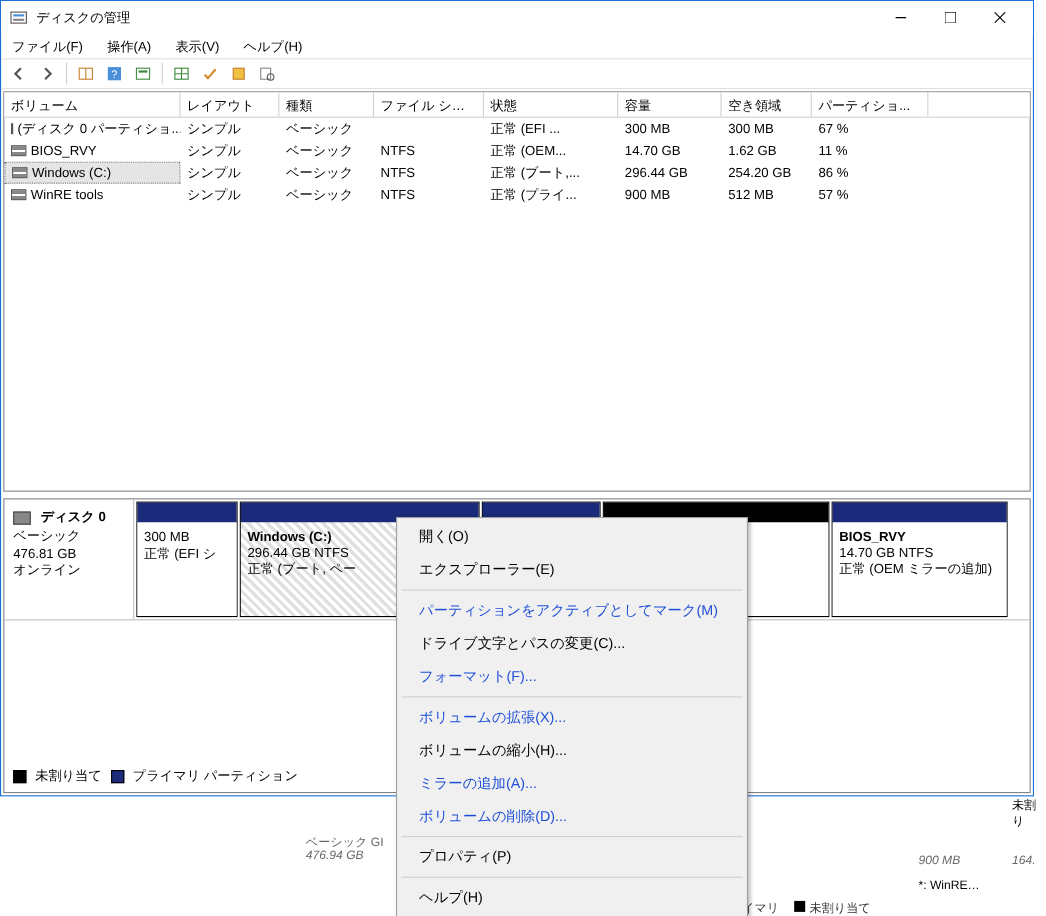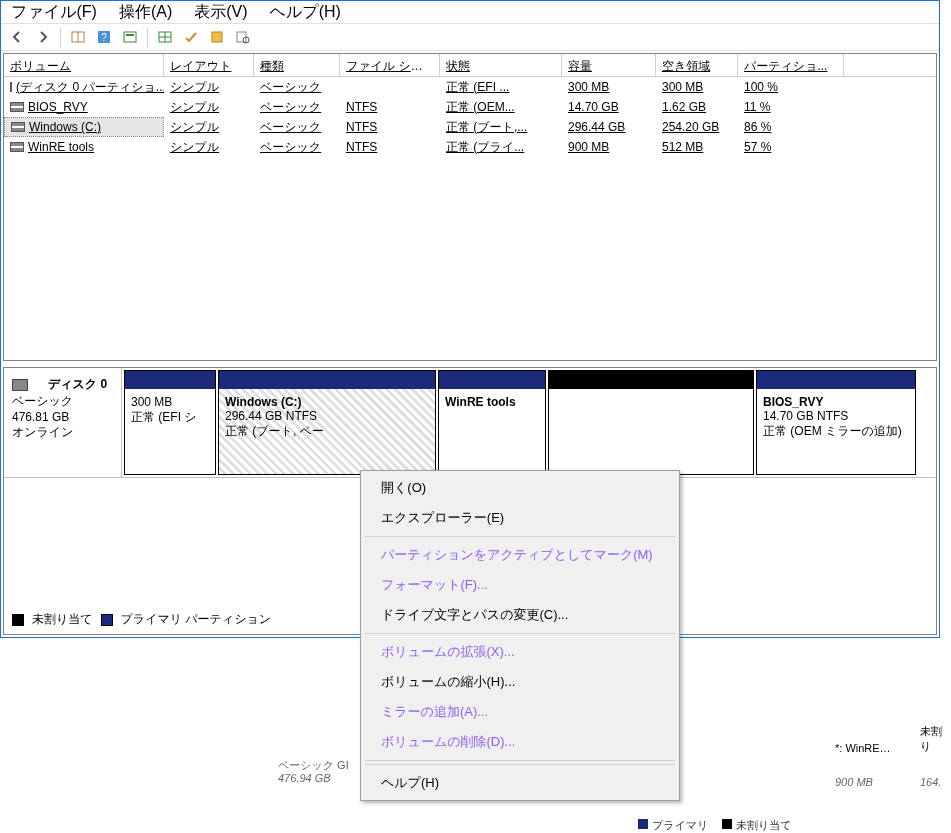--- a/index.html
+++ b/index.html
@@ -4,57 +4,85 @@
 <style>
 * { box-sizing: border-box; margin: 0; padding: 0; font-family: "Yu Gothic UI", "Meiryo", sans-serif; }
 body { background: #fff; font-size: 12px; width: 951px; height: 833px; overflow: hidden; position: relative; }
 .window { width: 940px; border: 1px solid #1a6fd4; background: #fff; position: relative; }
 .titlebar { height: 30px; display: flex; align-items: center; padding: 0 8px; background: #fff; }
 .titlebar-icon { width: 16px; height: 16px; margin-right: 8px; display: inline-flex; align-items: center; justify-content: center; }
 .titlebar-text { flex: 1; font-size: 12px; }
 .win-controls { display: flex; }
 .win-btn { width: 45px; height: 30px; display: flex; align-items: center; justify-content: center; }
 .win-btn svg { width: 10px; height: 10px; }
-.menubar { height: 22px; display: flex; align-items: center; padding: 0 6px; gap: 14px; font-size: 16px; }
+.menubar { height: 22px; display: flex; align-items: center; padding: 0 6px; gap: 14px; font-size: 12px; }
 .menubar span { padding: 2px 4px; }
 .toolbar { height: 28px; border-top: 1px solid #e0e0e0; border-bottom: 1px solid #e0e0e0; display: flex; align-items: center; padding: 0 4px; gap: 2px; }
 .tbtn { width: 24px; height: 22px; display: flex; align-items: center; justify-content: center; border: 1px solid transparent; }
 .tsep { width: 1px; height: 20px; background: #d0d0d0; margin: 0 3px; }
 .content { padding: 2px; }
-.volume-list { border: 1px solid #838383; height: 308px; background: #fff; text-decoration: underline; }
+.volume-list { border: 1px solid #838383; height: 364px; background: #fff; }
 .vl-header { display: flex; background: #fff; border-bottom: 1px solid #d0d0d0; }
 .vl-hcell { border-right: 1px solid #d0d0d0; padding: 4px 6px; font-size: 12px; height: 22px; overflow: hidden; white-space: nowrap; text-overflow: ellipsis; }
 .vl-row { display: flex; height: 20px; align-items: center; }
 .vl-row.selected .vl-cell:first-child { background: #e5e5e5; border: 1px dotted #888; }
 .vl-cell { padding: 2px 6px; font-size: 12px; overflow: hidden; white-space: nowrap; text-overflow: ellipsis; display: flex; align-items: center; }
 .vol-icon { width: 14px; height: 10px; margin-right: 4px; display: inline-block; background: linear-gradient(to bottom, #888 0%, #888 40%, #fff 40%, #fff 60%, #888 60%); border: 1px solid #555; }
 .disk-panel { border: 1px solid #838383; margin-top: 6px; height: 268px; background: #fff; position: relative; }
 .disk-row { display: flex; height: 110px; border-bottom: 1px solid #c0c0c0; }
 .disk-info { width: 118px; border-right: 1px solid #c0c0c0; padding: 8px; }
-.disk-info .dname { font-weight: bold; display: flex; align-items: center; gap: 20px; }
+.disk-info .dname { font-weight: bold; display: flex; align-items: center; gap: 9px; }
 .disk-icon { width: 16px; height: 12px; background: #888; border: 1px solid #444; display: inline-block; }
 .partitions { flex: 1; display: flex; padding: 2px; gap: 2px; }
 .part { border: 1px solid #000; display: flex; flex-direction: column; }
 .part-head { height: 18px; background: #1b2a7a; }
 .part-head.black { background: #000; }
 .part-body { flex: 1; padding: 6px; font-size: 12px; overflow: hidden; background: #fff; }
 .part-body.hatched { background: repeating-linear-gradient(45deg, #fff, #fff 3px, #e0e0e0 3px, #e0e0e0 6px); }
 .part-body .pname { font-weight: bold; }
 .legend { position: absolute; bottom: 6px; left: 8px; display: flex; align-items: center; gap: 8px; font-size: 12px; }
 .lswatch { width: 12px; height: 12px; display: inline-block; border: 1px solid #000; }
 .context-menu { position: absolute; left: 360px; top: 470px; width: 320px; background: #f0f0f0; border: 1px solid #a0a0a0; box-shadow: 2px 2px 4px rgba(0,0,0,0.3); z-index: 100; padding: 2px 0; }
 .cm-item { padding: 6px 20px; font-size: 13px; }
-.cm-item.disabled { color: #8b5cf6; }
+.cm-item.disabled { color: #1d4ed8; }
 .cm-sep { height: 1px; background: #d0d0d0; margin: 3px 4px; }
 .bg-frag { position: absolute; font-size: 11px; color: #666; }
 </style>
 </head>
 <body>
 
 <div class="window">
+  <div class="titlebar">
+    <span class="titlebar-icon">
+      <svg viewBox="0 0 16 16">
+          <rect x="1" y="3" width="14" height="10" fill="#fff" stroke="#555"></rect>
+          <rect x="3" y="5" width="10" height="2" fill="#4a90d9"></rect>
+          <rect x="3" y="9" width="10" height="2" fill="#888"></rect>
+        </svg>
+    </span>
+    <span class="titlebar-text">ディスクの管理</span>
+    <div class="win-controls">
+      <div class="win-btn">
+          <svg viewBox="0 0 10 10">
+            <line x1="0" y1="5" x2="10" y2="5" stroke="#000"></line>
+          </svg>
+        </div>
+      <div class="win-btn">
+          <svg viewBox="0 0 10 10">
+            <rect x="0" y="0" width="10" height="10" fill="none" stroke="#000"></rect>
+          </svg>
+        </div>
+      <div class="win-btn">
+          <svg viewBox="0 0 10 10">
+            <line x1="0" y1="0" x2="10" y2="10" stroke="#000"></line>
+            <line x1="10" y1="0" x2="0" y2="10" stroke="#000"></line>
+          </svg>
+        </div>
+    </div>
+  </div>
 
   <div class="menubar">
     <span>ファイル(F)</span>
     <span>操作(A)</span>
     <span>表示(V)</span>
     <span>ヘルプ(H)</span>
   </div>
 
   <div class="toolbar">
     <div class="tbtn">
@@ -126,21 +154,21 @@
       </div>
       <div id="vl-rows">
           <div class="vl-row">
             <div class="vl-cell" style="width:160px"><span class="vol-icon"></span>(ディスク 0 パーティショ...</div>
             <div class="vl-cell" style="width:90px">シンプル</div>
             <div class="vl-cell" style="width:86px">ベーシック</div>
             <div class="vl-cell" style="width:100px"></div>
             <div class="vl-cell" style="width:122px">正常 (EFI ...</div>
             <div class="vl-cell" style="width:94px">300 MB</div>
             <div class="vl-cell" style="width:82px">300 MB</div>
-            <div class="vl-cell" style="width:106px">100 %</div>
+            <div class="vl-cell" style="width:106px">67 %</div>
           </div>
           <div class="vl-row">
             <div class="vl-cell" style="width:160px"><span class="vol-icon"></span>BIOS_RVY</div>
             <div class="vl-cell" style="width:90px">シンプル</div>
             <div class="vl-cell" style="width:86px">ベーシック</div>
             <div class="vl-cell" style="width:100px">NTFS</div>
             <div class="vl-cell" style="width:122px">正常 (OEM...</div>
             <div class="vl-cell" style="width:94px">14.70 GB</div>
             <div class="vl-cell" style="width:82px">1.62 GB</div>
             <div class="vl-cell" style="width:106px">11 %</div>
@@ -223,32 +251,33 @@
       </div>
     </div>
   </div>
 </div>
 
 <div class="context-menu">
   <div class="cm-item">開く(O)</div>
   <div class="cm-item">エクスプローラー(E)</div>
   <div class="cm-sep"></div>
   <div class="cm-item disabled">パーティションをアクティブとしてマーク(M)</div>
+  <div class="cm-item">ドライブ文字とパスの変更(C)...</div>
   <div class="cm-item disabled">フォーマット(F)...</div>
-  <div class="cm-item">ドライブ文字とパスの変更(C)...</div>
   <div class="cm-sep"></div>
   <div class="cm-item disabled">ボリュームの拡張(X)...</div>
   <div class="cm-item">ボリュームの縮小(H)...</div>
   <div class="cm-item disabled">ミラーの追加(A)...</div>
   <div class="cm-item disabled">ボリュームの削除(D)...</div>
   <div class="cm-sep"></div>
+  <div class="cm-item">プロパティ(P)</div>
   <div class="cm-sep"></div>
   <div class="cm-item">ヘルプ(H)</div>
 </div>
 
 <div class="bg-frag" style="left:278px; top:758px">ベーシック GI</div>
 <div class="bg-frag" style="left:278px; top:772px; font-style:italic">476.94 GB</div>
-<div class="bg-frag" style="left:835px; top:742px; color:#000">*: WinRE…</div>
+<div class="bg-frag" style="left:835px; top:799px; color:#000">*: WinRE…</div>
 <div class="bg-frag" style="left:835px; top:776px; font-style:italic">900 MB</div>
 <div class="bg-frag" style="left:920px; top:724px; color:#000">未割り</div>
 <div class="bg-frag" style="left:920px; top:776px; font-style:italic">164.</div>
 <div class="bg-frag" style="left:638px; top:818px; color:#333"><span style="display:inline-block;width:10px;height:10px;background:#1b2a7a;margin-right:4px"></span><span>プライマリ</span></div>
 <div class="bg-frag" style="left:722px; top:818px; color:#333"><span style="display:inline-block;width:10px;height:10px;background:#000;margin-right:4px"></span><span>未割り当て</span></div>
 
 </body></html>

